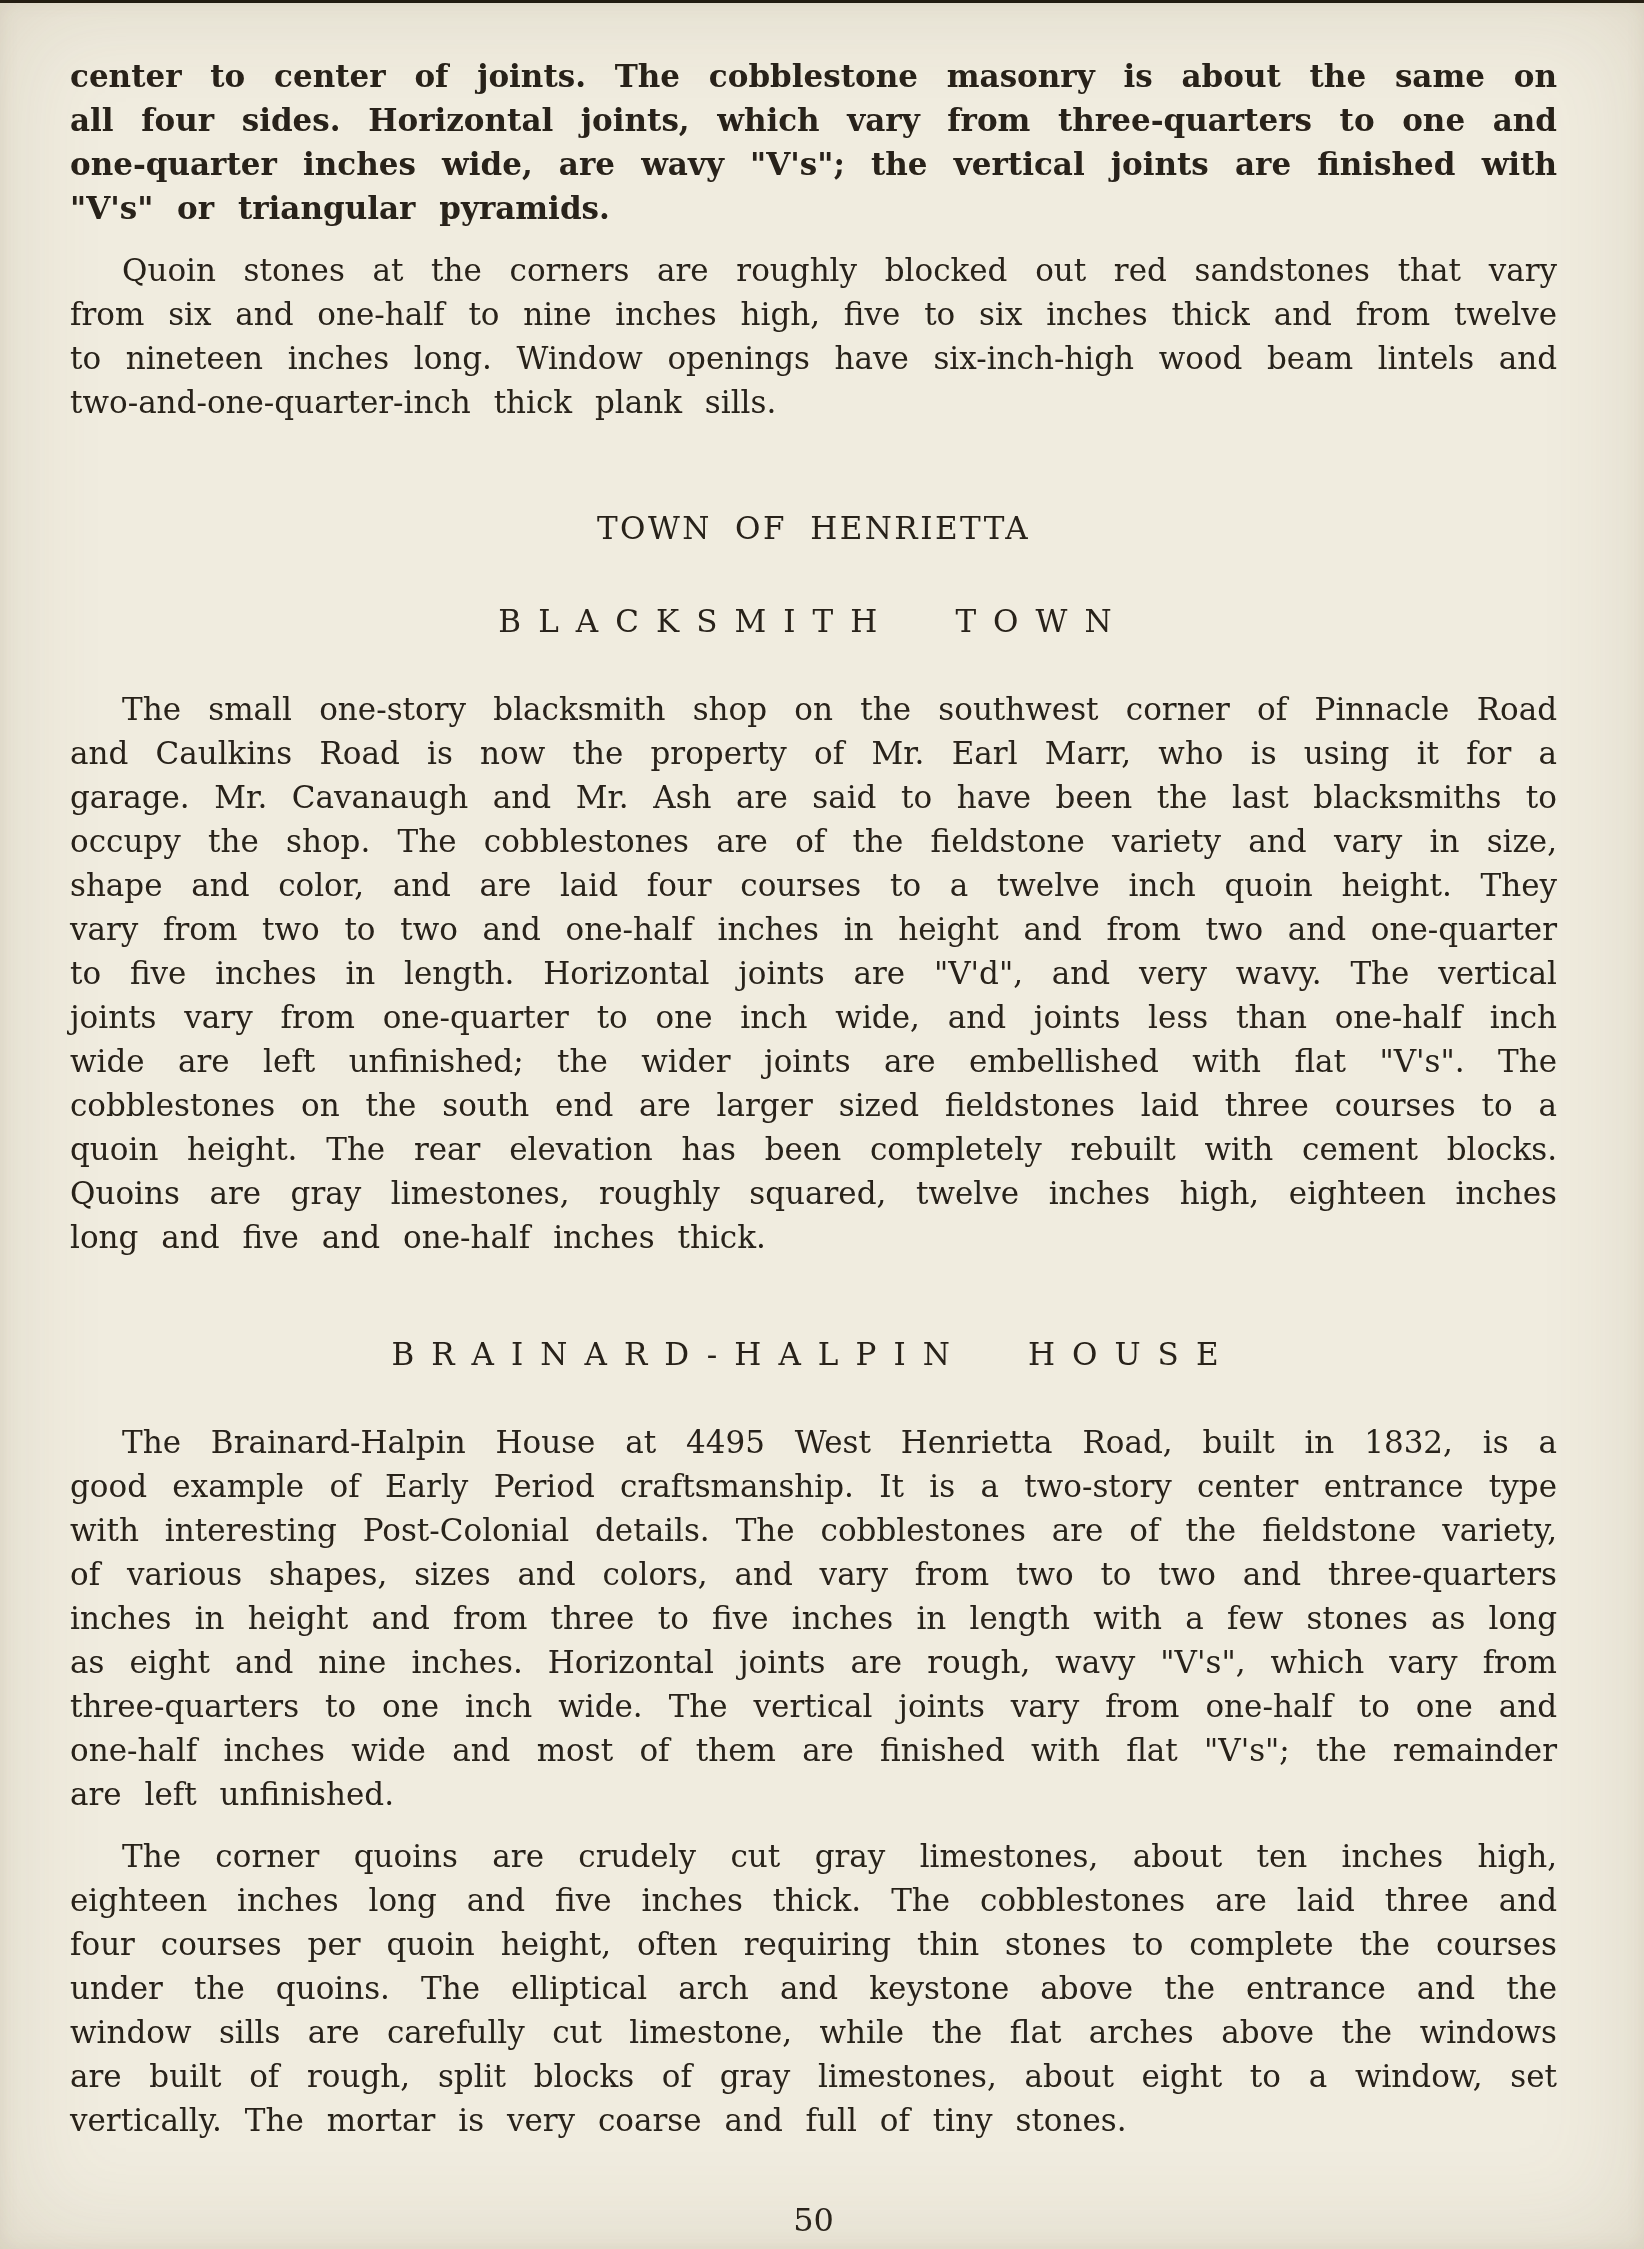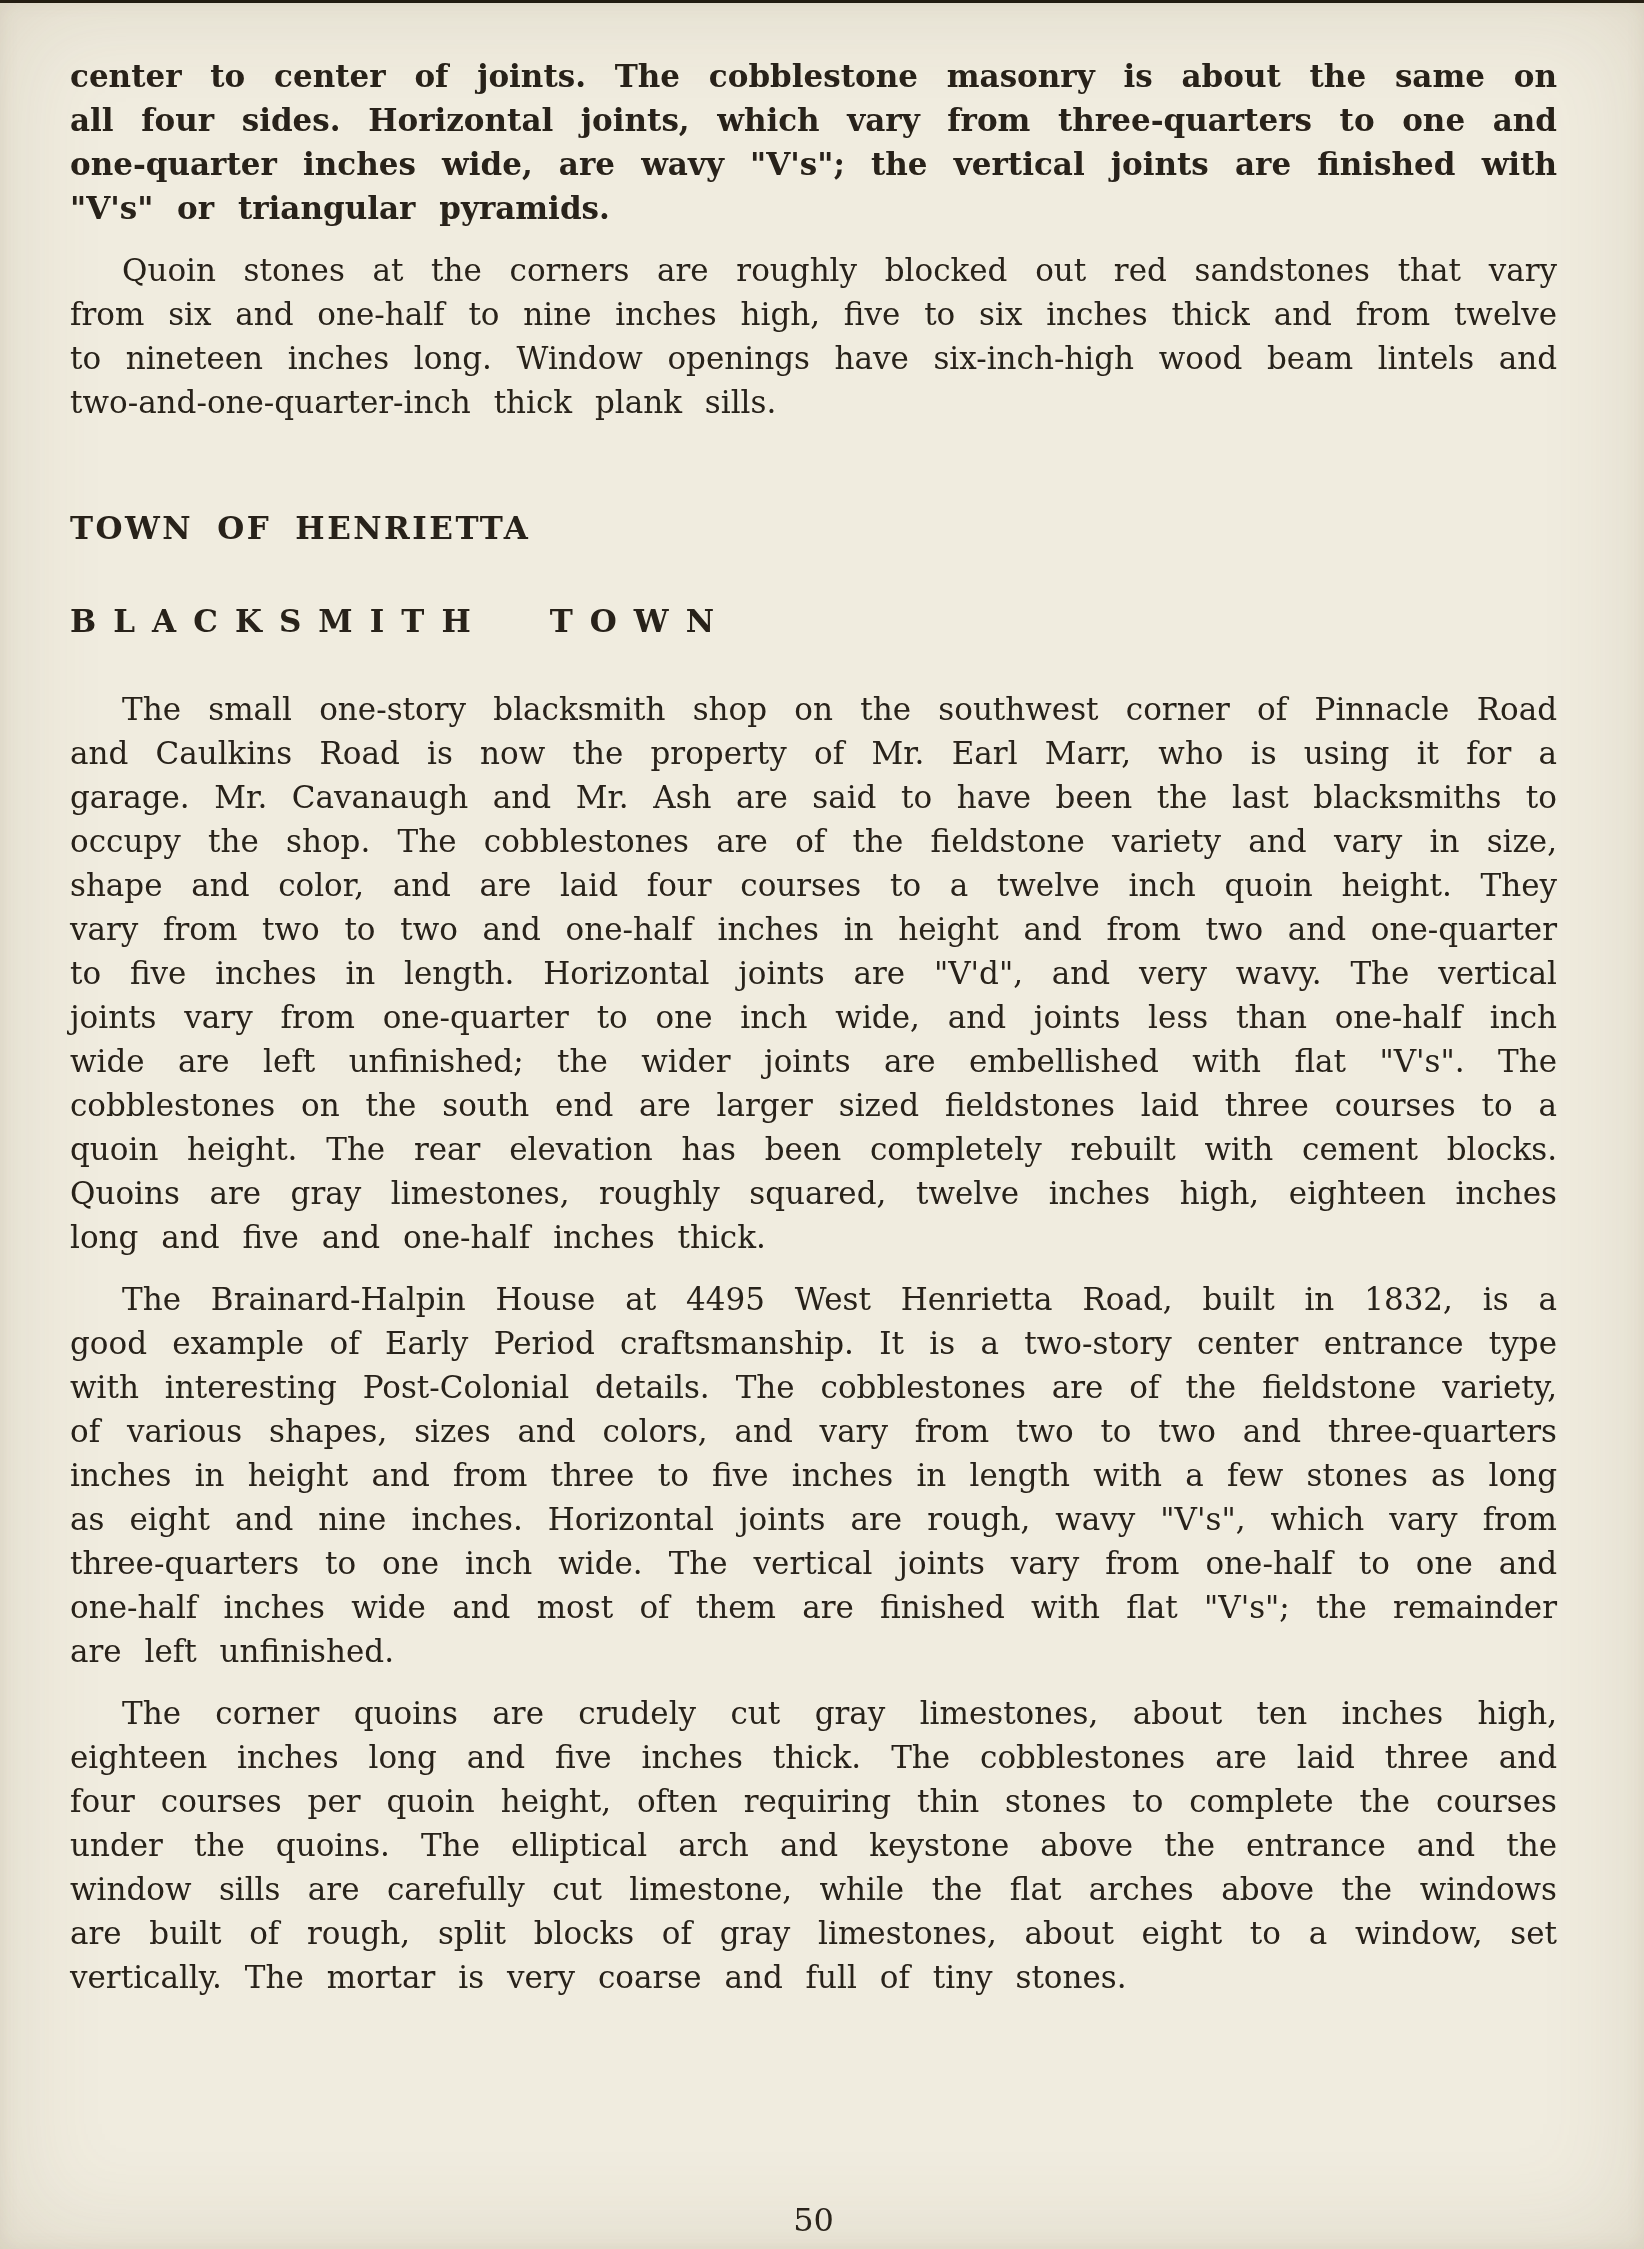--- a/index.html
+++ b/index.html
@@ -44,21 +44,22 @@
     word-spacing: 0.42em;
     text-indent: 52px;
   }
   p.body-para.continuation {
     text-indent: 0;
     font-weight: bold;
   }
   .heading {
     font-size: 31px;
     line-height: 44px;
-    font-weight: bold;
+    font-weight: normal;
+    text-align: center;
     margin: 0;
   }
   .heading.town {
     margin: 82px 0 0 0;
     letter-spacing: 0.08em;
     word-spacing: 0.35em;
   }
   .heading.shop {
     margin: 49px 0 44px 0;
     letter-spacing: 0.55em;
@@ -89,20 +90,21 @@
   <p class="body-para continuation">center to center of joints. The cobblestone masonry is about the same on all four sides. Horizontal joints, which vary from three-quarters to one and one-quarter inches wide, are wavy "V's"; the vertical joints are finished with "V's" or triangular pyramids.</p>
 
   <p class="body-para">Quoin stones at the corners are roughly blocked out red sandstones that vary from six and one-half to nine inches high, five to six inches thick and from twelve to nineteen inches long. Window openings have six-inch-high wood beam lintels and two-and-one-quarter-inch thick plank sills.</p>
 
   <h2 class="heading town">TOWN OF HENRIETTA</h2>
 
   <h2 class="heading shop">BLACKSMITH TOWN</h2>
 
   <p class="body-para">The small one-story blacksmith shop on the southwest corner of Pinnacle Road and Caulkins Road is now the property of Mr. Earl Marr, who is using it for a garage. Mr. Cavanaugh and Mr. Ash are said to have been the last blacksmiths to occupy the shop. The cobblestones are of the fieldstone variety and vary in size, shape and color, and are laid four courses to a twelve inch quoin height. They vary from two to two and one-half inches in height and from two and one-quarter to five inches in length. Horizontal joints are "V'd", and very wavy. The vertical joints vary from one-quarter to one inch wide, and joints less than one-half inch wide are left unfinished; the wider joints are embellished with flat "V's". The cobblestones on the south end are larger sized fieldstones laid three courses to a quoin height. The rear elevation has been completely rebuilt with cement blocks. Quoins are gray limestones, roughly squared, twelve inches high, eighteen inches long and five and one-half inches thick.</p>
 
+  <h2 class="heading house">BRAINARD-HALPIN HOUSE</h2>
 
   <p class="body-para">The Brainard-Halpin House at 4495 West Henrietta Road, built in 1832, is a good example of Early Period craftsmanship. It is a two-story center entrance type with interesting Post-Colonial details. The cobblestones are of the fieldstone variety, of various shapes, sizes and colors, and vary from two to two and three-quarters inches in height and from three to five inches in length with a few stones as long as eight and nine inches. Horizontal joints are rough, wavy "V's", which vary from three-quarters to one inch wide. The vertical joints vary from one-half to one and one-half inches wide and most of them are finished with flat "V's"; the remainder are left unfinished.</p>
 
   <p class="body-para">The corner quoins are crudely cut gray limestones, about ten inches high, eighteen inches long and five inches thick. The cobblestones are laid three and four courses per quoin height, often requiring thin stones to complete the courses under the quoins. The elliptical arch and keystone above the entrance and the window sills are carefully cut limestone, while the flat arches above the windows are built of rough, split blocks of gray limestones, about eight to a window, set vertically. The mortar is very coarse and full of tiny stones.</p>
 
 </div>
 
 <div class="page-number">50</div>
 
 <div class="vignette"></div>

